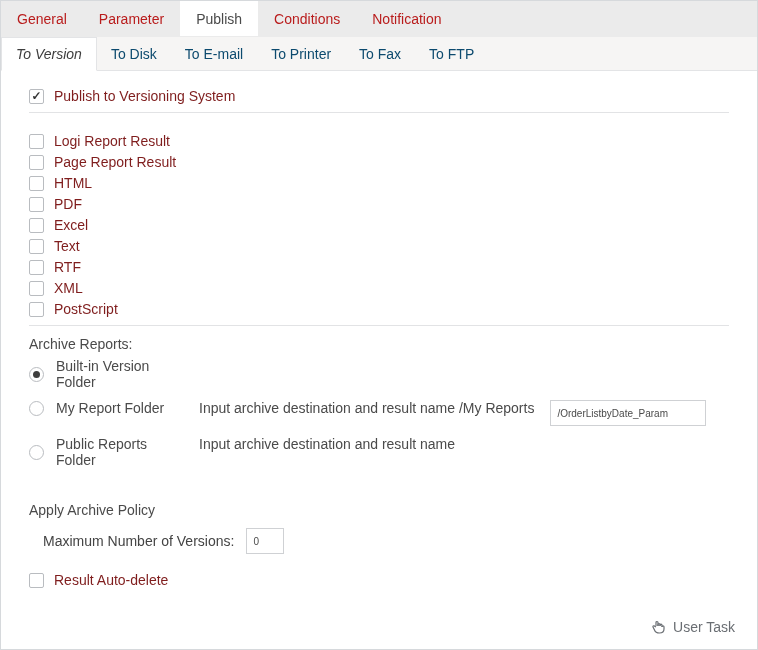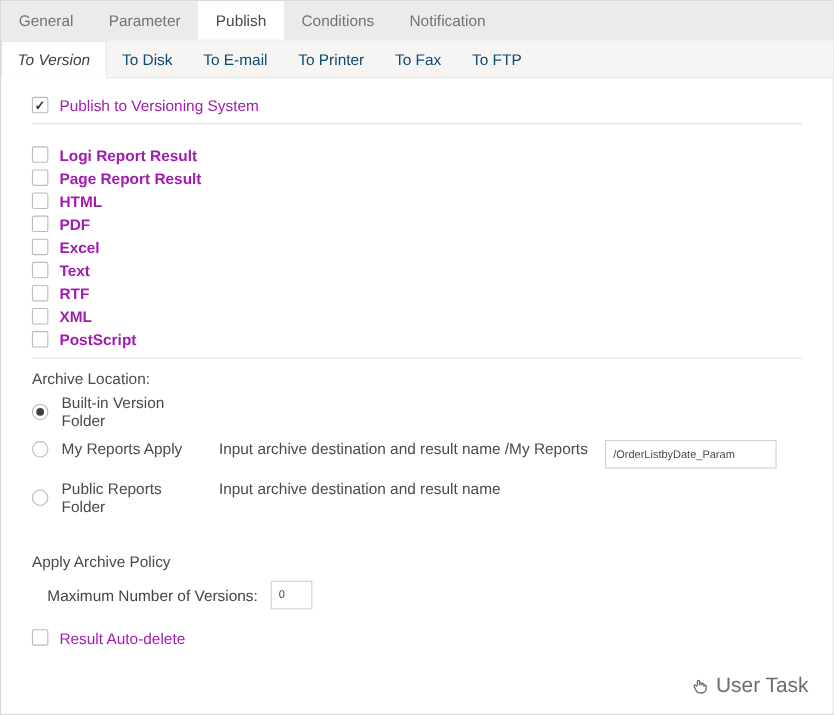--- a/index.html
+++ b/index.html
@@ -23,21 +23,21 @@
     background: #ebebeb;
     height: 36px;
     display: flex;
     align-items: stretch;
     border-bottom: 1px solid #ebebeb;
   }
   .primary-tab {
     padding: 0 16px;
     display: flex;
     align-items: center;
-    color: #737373;
+    color: #b91c1c;
     cursor: pointer;
     font-size: 14px;
   }
   .primary-tab.active {
     background: #ffffff;
     color: #4a4a4a;
   }
 
   
   .secondary-tabs {
@@ -72,25 +72,25 @@
 
   .section-divider {
     border: none;
     border-top: 1px solid #e2e3e5;
     margin: 8px 0 10px 0;
   }
 
   
   .check-row {
     display: flex;
-    align-items: flex-start;
+    align-items: center;
     gap: 10px;
     margin: 5px 0;
     font-size: 14px;
-    color: #a21caf;
+    color: #7f1d1d;
   }
   .cbox, .radio {
     width: 15px;
     height: 15px;
     border: 1px solid #b9bcc0;
     border-radius: 2px;
     display: inline-flex;
     align-items: center;
     justify-content: center;
     flex-shrink: 0;
@@ -112,21 +112,20 @@
     height: 7px;
     border-radius: 50%;
     background: #3e3e3e;
     display: block;
   }
 
   .label-text { cursor: default; }
 
   .format-list {
     margin-top: 20px;
-    font-weight: bold;
   }
 
   .section-title {
     color: #4a4a4a;
     font-size: 14px;
     margin: 8px 0 6px 0;
   }
 
   .archive-row {
     display: flex;
@@ -175,21 +174,21 @@
 
   .footer-link {
     position: absolute;
     right: 22px;
     bottom: 14px;
     display: inline-flex;
     align-items: center;
     gap: 6px;
     color: #6a6e73;
     cursor: pointer;
-    font-size: 19px;
+    font-size: 14px;
   }
   .hand-icon svg { display:block; }
 </style>
 </head>
 <body>
 
 <div class="window">
 
   <div class="primary-tabs">
     <div class="primary-tab">General</div>
@@ -251,33 +250,33 @@
         <span class="label-text">XML</span>
       </div>
       <div class="check-row">
         <span class="cbox"></span>
         <span class="label-text">PostScript</span>
       </div>
     </div>
 
     <hr class="section-divider">
 
-    <div class="section-title">Archive Location:</div>
+    <div class="section-title">Archive Reports:</div>
 
     <div class="archive-row">
       <div class="radio-label">
         <span class="radio selected"></span>
         <span class="label-text">Built-in Version Folder</span>
       </div>
     </div>
 
     <div class="archive-row">
       <div class="radio-label">
         <span class="radio"></span>
-        <span class="label-text">My Reports Apply</span>
+        <span class="label-text">My Report Folder</span>
       </div>
       <span class="hint">Input archive destination and result name /My Reports</span>
       <input type="text" class="txt-input txt-my" value="/OrderListbyDate_Param" style="">
     </div>
 
     <div class="archive-row">
       <div class="radio-label">
         <span class="radio"></span>
         <span class="label-text">Public Reports Folder</span>
       </div>

